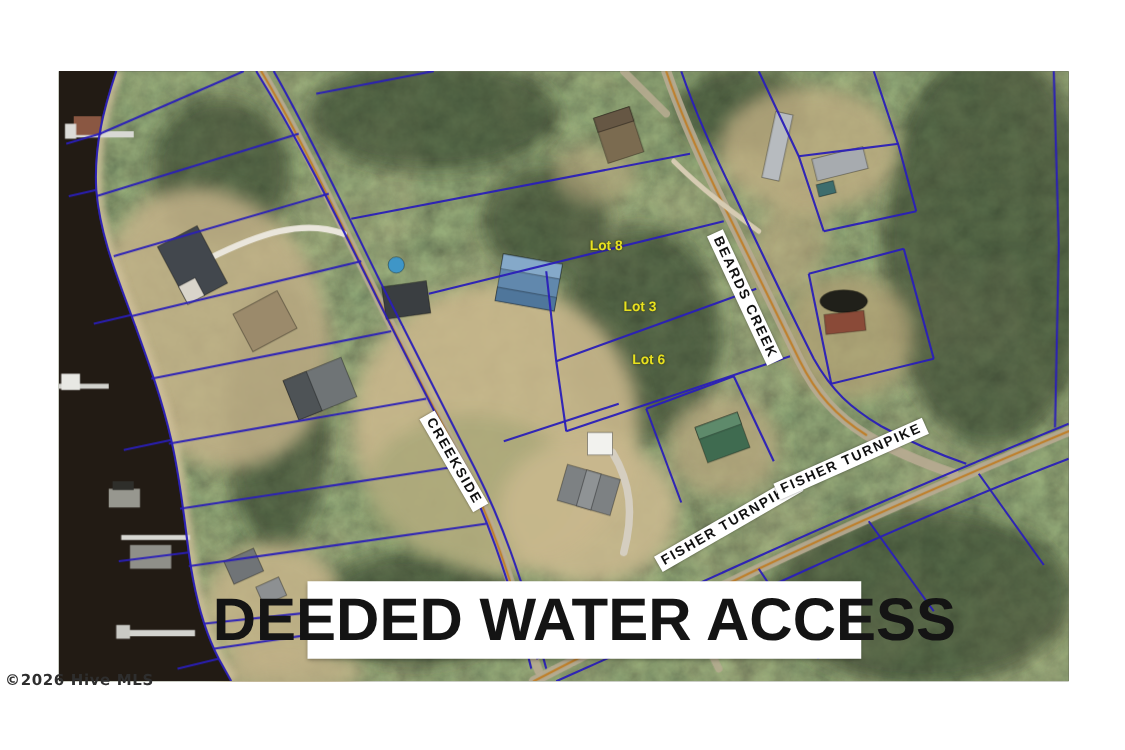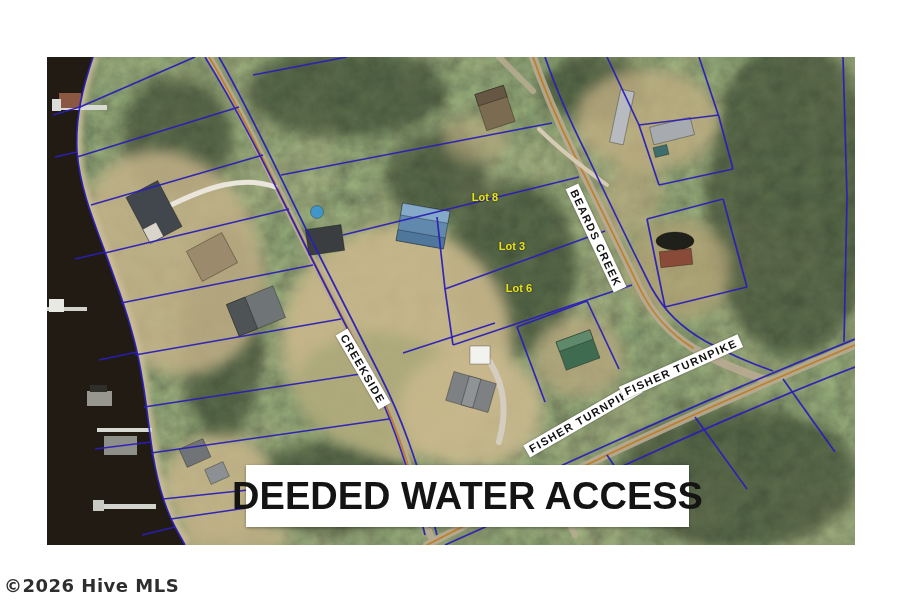--- a/index.html
+++ b/index.html
@@ -16,22 +16,22 @@
   .road{stroke:var(--road-surface);fill:none;stroke-linecap:round;}
   .cline{stroke:var(--road-centerline);fill:none;stroke-width:1.7;opacity:.9;stroke-linecap:round;}
   .drive{fill:none;stroke-linecap:round;}
   .lot-label{position:absolute;transform:translate(-50%,-50%);color:var(--lot-label);
     font-size:11px;font-weight:bold;white-space:nowrap;text-shadow:0 0 2px rgba(40,40,0,.9);}
   .street-label{position:absolute;background:var(--street-label-bg);color:var(--street-label-text);
     font-size:11px;font-weight:bold;letter-spacing:1.5px;padding:1px 4px;white-space:nowrap;
     box-shadow:0 0 2px rgba(0,0,0,.45);}
   #banner{position:absolute;left:199px;top:408px;width:443px;height:62px;background:var(--banner-bg);
     display:flex;align-items:center;justify-content:center;box-shadow:0 1px 3px rgba(0,0,0,.35);}
-  #banner span{font-size:38px;font-weight:800;color:var(--banner-text);letter-spacing:0px;white-space:nowrap;}
-  #watermark{position:absolute;left:4px;top:575px;font-size:18px;font-weight:bold;
+  #banner span{font-size:48px;font-weight:800;color:var(--banner-text);letter-spacing:0px;white-space:nowrap;}
+  #watermark{position:absolute;left:4px;top:537px;font-size:12px;font-weight:bold;
     color:var(--watermark-text);font-family:"DejaVu Sans",sans-serif;letter-spacing:.5px;}
 </style>
 </head>
 <body>
 
 <div id="stage">
   <div id="map">
     <svg width="808" height="488" viewBox="0 0 808 488">
       <defs>
         <filter id="canopy" x="0" y="0" width="100%" height="100%">

